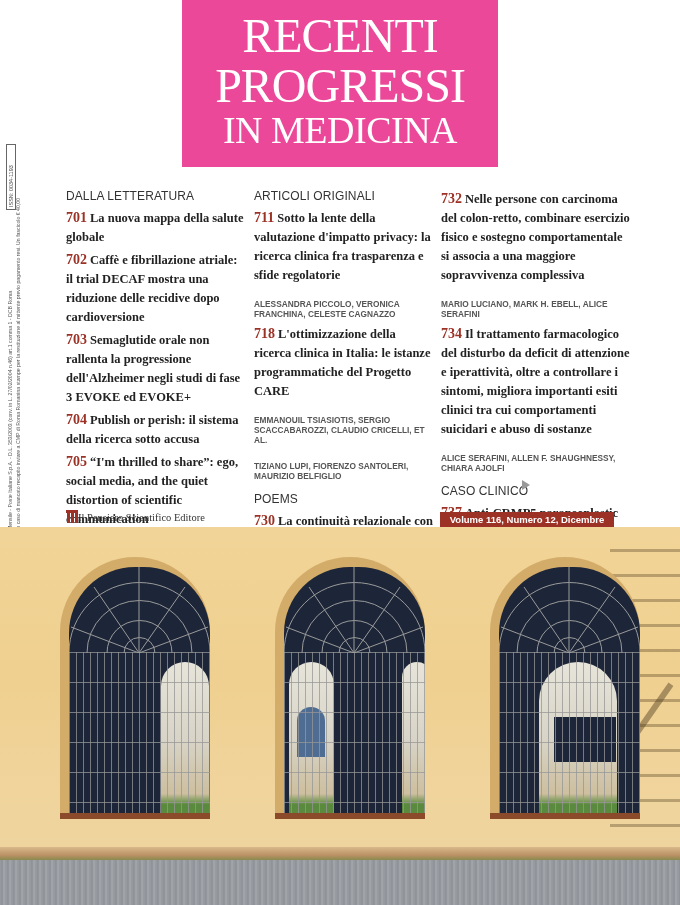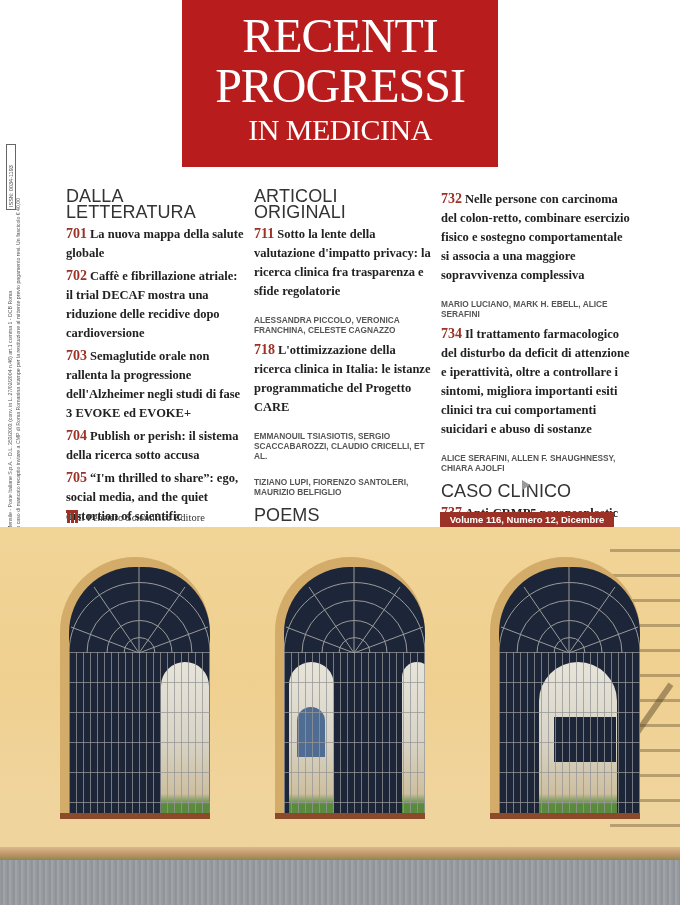--- a/index.html
+++ b/index.html
@@ -3,44 +3,44 @@
   <meta charset="utf-8">
   <style>
     html, body { margin: 0; padding: 0; }
     body {
       width: 680px; height: 905px; position: relative; overflow: hidden;
       background: #ffffff;
       font-family: "DejaVu Serif", serif;
     }
     .masthead {
       position: absolute; left: 182px; top: 0; width: 316px; height: 167px;
-      background: #b91c1c; color: #fff; text-align: center;
+      background: #ec4899; color: #fff; text-align: center;
       font-family: "Liberation Serif", serif;
     }
     .masthead .l1 { position: absolute; left: 0; right: 0; top: 10px; font-size: 48px; line-height: 52px; letter-spacing: -1px; }
     .masthead .l2 { position: absolute; left: 0; right: 0; top: 60px; font-size: 48px; line-height: 52px; letter-spacing: -1px; }
-    .masthead .l3 { position: absolute; left: 0; right: 0; top: 113px; font-size: 30px; line-height: 34px; letter-spacing: -0.5px; }
+    .masthead .l3 { position: absolute; left: 0; right: 0; top: 113px; font-size: 38px; line-height: 34px; letter-spacing: -0.5px; }
 
     .side-legal {
       position: absolute; left: 6px; top: 150px; width: 34px; height: 380px;
     }
     .side-legal .rot {
       position: absolute; left: 0; top: 380px; width: 380px;
       transform-origin: 0 0; transform: rotate(-90deg);
       font-family: "Liberation Sans", sans-serif; font-size: 5.2px; color: #555; line-height: 8px;
       white-space: nowrap;
     }
 
     .col { position: absolute; top: 188px; }
     .col1 { left: 66px; width: 180px; }
     .col2 { left: 254px; width: 180px; }
     .col3 { left: 441px; width: 190px; }
 
     .section {
-      font-family: "Liberation Sans", sans-serif; font-size: 18px; color: #333;
+      font-family: "Liberation Sans", sans-serif; font-size: 12px; color: #333;
       margin: 0 0 3px 0; line-height: 16px; letter-spacing: 0.1px;
     }
     .section.sp { margin-top: 10px; }
     .item { margin-bottom: 4px; }
     .item .num { color: #9c3226; font-family: Liberation Serif, serif; font-size: 14px; margin-right: 3px; }
     .item .title {
       font-family: "Liberation Serif", serif; font-size: 12.5px; line-height: 13px; color: #222; font-weight: bold;
     }
     .item .authors {
       font-family: Liberation Sans, sans-serif; font-size: 8.3px; font-weight: bold; color: #555;

